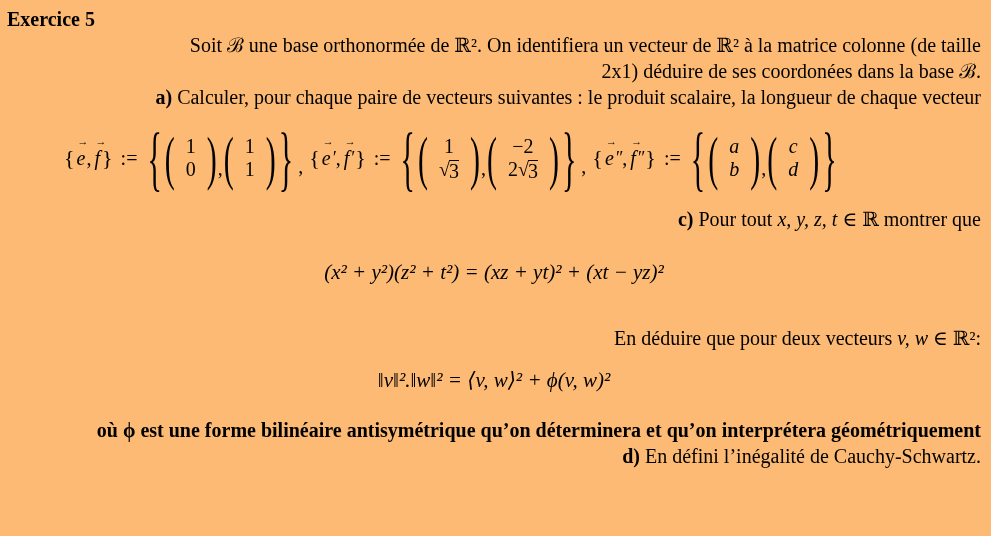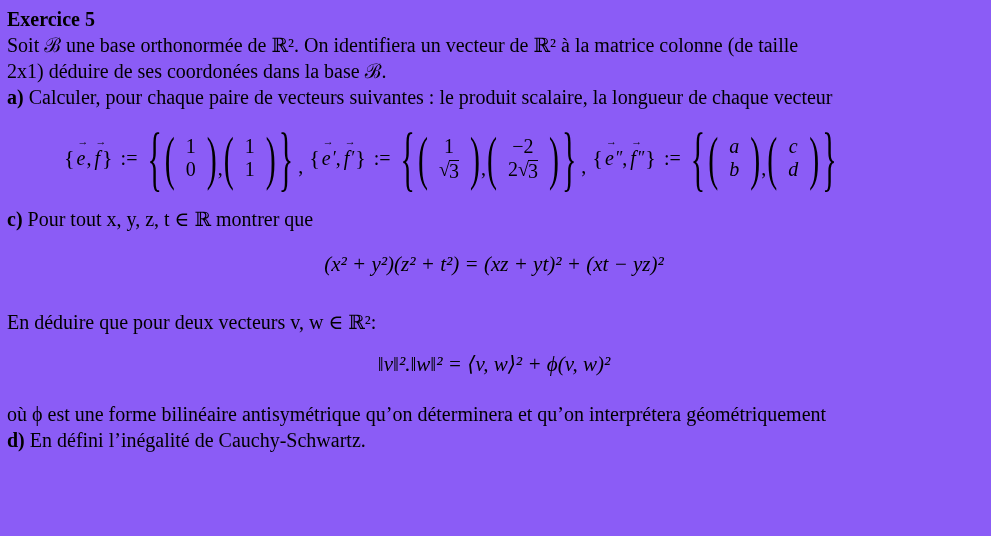--- a/index.html
+++ b/index.html
@@ -8,31 +8,32 @@
     background: #ffffff;
     color: #000000;
     font-family: "Liberation Serif", "DejaVu Serif", serif;
   }
   .page {
     position: relative;
     width: 991px;
     height: 536px;
     box-sizing: border-box;
     padding: 6px 10px 0 7px;
-    background: #8b5cf6;
+    background: #fdba74;
     overflow: visible;
     font-size: 20px;
   }
   .tline {
     line-height: 26px;
     white-space: nowrap;
+    text-align: right;
   }
   .bold { font-weight: bold; }
   .title-line { font-weight: bold; line-height: 26px; }
-  .ital { }
+  .ital { font-style: italic; }
 
   
   .math-display {
     display: flex;
     align-items: center;
     white-space: nowrap;
     height: 84px;
     margin: 6px 0 6px 56px;
     font-size: 20px;
   }
@@ -80,24 +81,24 @@
   .vcomma { display: inline-block; transform: translateY(10px); margin: 0 1px; }
   .set-comma { display: inline-block; transform: translateY(8px); margin: 0 5px 0 2px; }
 
   
   .display-eq {
     text-align: center;
     font-size: 21px;
     font-style: italic;
     white-space: nowrap;
   }
-  .eq1 { margin-top: 20px; }
+  .eq1 { margin-top: 28px; }
   .eq2 { margin-top: 17px; }
-  .mt30 { margin-top: 32px; }
-  .mt24 { margin-top: 24px; }
+  .mt30 { margin-top: 40px; }
+  .mt24 { margin-top: 24px; font-weight: bold; }
 </style>
 </head>
 <body>
 
 <div class="page">
 
   <div class="title-line">Exercice 5</div>
 
   <div class="tline">Soit ℬ une base orthonormée de ℝ². On identifiera un vecteur de ℝ² à la matrice colonne (de taille</div>
   <div class="tline">2x1) déduire de ses coordonées dans la base ℬ.</div>

